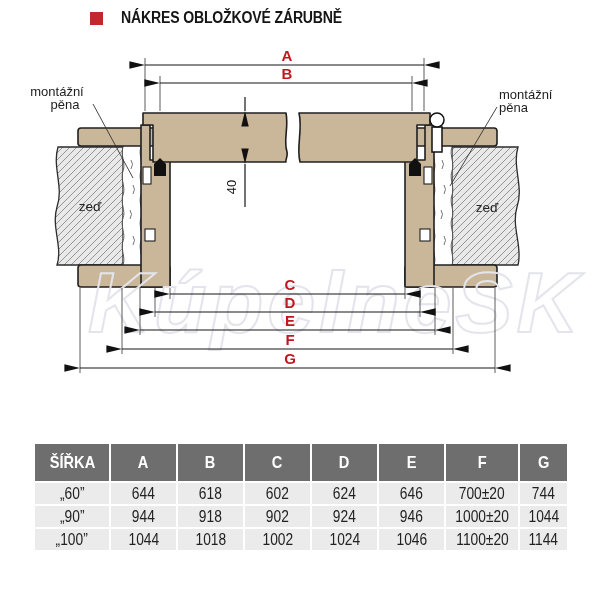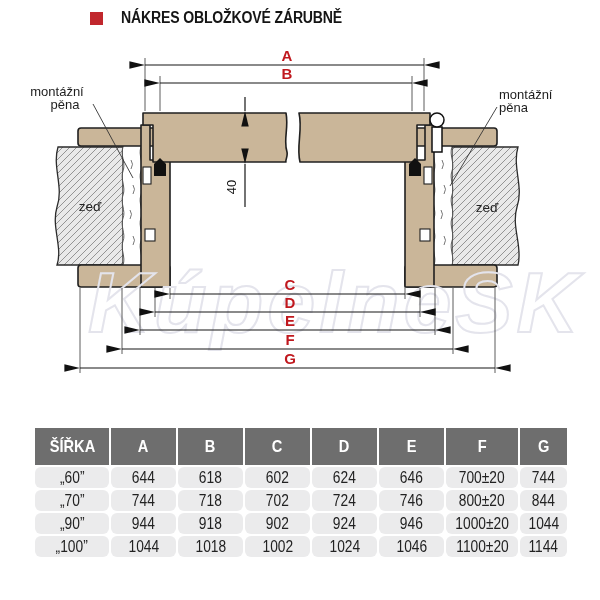--- a/index.html
+++ b/index.html
@@ -16,29 +16,29 @@
   svg.diagram{position:absolute;left:0;top:0;pointer-events:none}
   .lbl{font:13px "Liberation Sans",sans-serif;fill:#1d1d1d}
   .zed{font:13.5px "Liberation Sans",sans-serif;fill:#222}
   .dimletter{font:700 15px "Liberation Sans",sans-serif}
   .dim40{font:13px "Liberation Sans",sans-serif;fill:#111}
   .wm{
     font:italic 700 86px "Liberation Sans",sans-serif;
     fill:none;stroke:#e4e4ec;stroke-width:2px;letter-spacing:4px;
   }
   table.sizes{
-    position:absolute;left:33px;top:426px;
+    position:absolute;left:33px;top:442px;
     border-collapse:separate;border-spacing:2px;background:#fff;table-layout:fixed;
   }
   table.sizes th,table.sizes td{text-align:center;vertical-align:middle;padding:0}
   table.sizes thead th{
     background:#6e6e6e;color:#fff;height:37px;font-weight:700;font-size:17px;
   }
   table.sizes tbody th,table.sizes tbody td{
-    background:#ebebec;color:#222;height:21px;font-weight:400;font-size:16px;border-radius:6px;
+    background:#ebebec;color:#222;height:21px;font-weight:400;font-size:16px;
   }
   .cnd{display:inline-block;transform:scaleX(.86);transform-origin:center;white-space:nowrap}
 </style>
 </head>
 <body>
 
 <div class="header">
   <div class="bullet"></div>
   <div class="title">NÁKRES OBLOŽKOVÉ ZÁRUBNĚ</div>
 </div>
@@ -178,30 +178,20 @@
       <th><span class="cnd">„60”</span></th>
       <td><span class="cnd">644</span></td>
       <td><span class="cnd">618</span></td>
       <td><span class="cnd">602</span></td>
       <td><span class="cnd">624</span></td>
       <td><span class="cnd">646</span></td>
       <td><span class="cnd">700±20</span></td>
       <td><span class="cnd">744</span></td>
     </tr>
     <tr>
-      <th><span class="cnd">„70”</span></th>
-      <td><span class="cnd">744</span></td>
-      <td><span class="cnd">718</span></td>
-      <td><span class="cnd">702</span></td>
-      <td><span class="cnd">724</span></td>
-      <td><span class="cnd">746</span></td>
-      <td><span class="cnd">800±20</span></td>
-      <td><span class="cnd">844</span></td>
-    </tr>
-    <tr>
       <th><span class="cnd">„90”</span></th>
       <td><span class="cnd">944</span></td>
       <td><span class="cnd">918</span></td>
       <td><span class="cnd">902</span></td>
       <td><span class="cnd">924</span></td>
       <td><span class="cnd">946</span></td>
       <td><span class="cnd">1000±20</span></td>
       <td><span class="cnd">1044</span></td>
     </tr>
     <tr>

